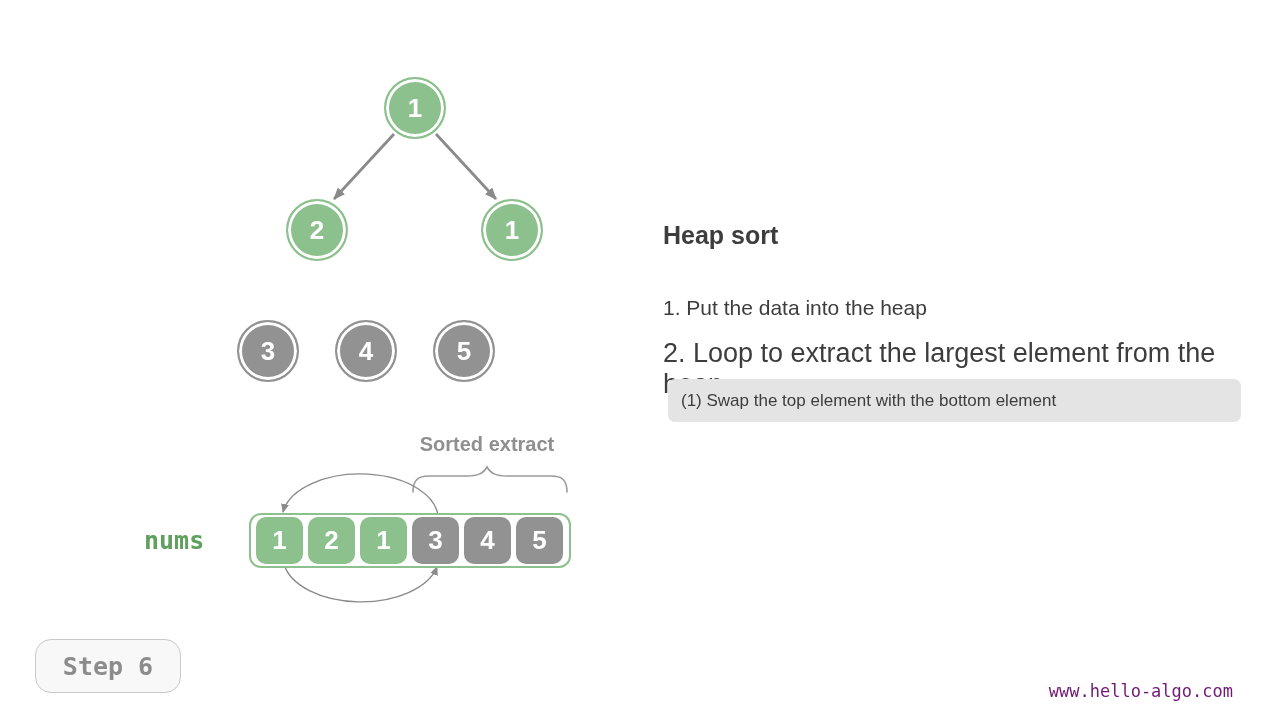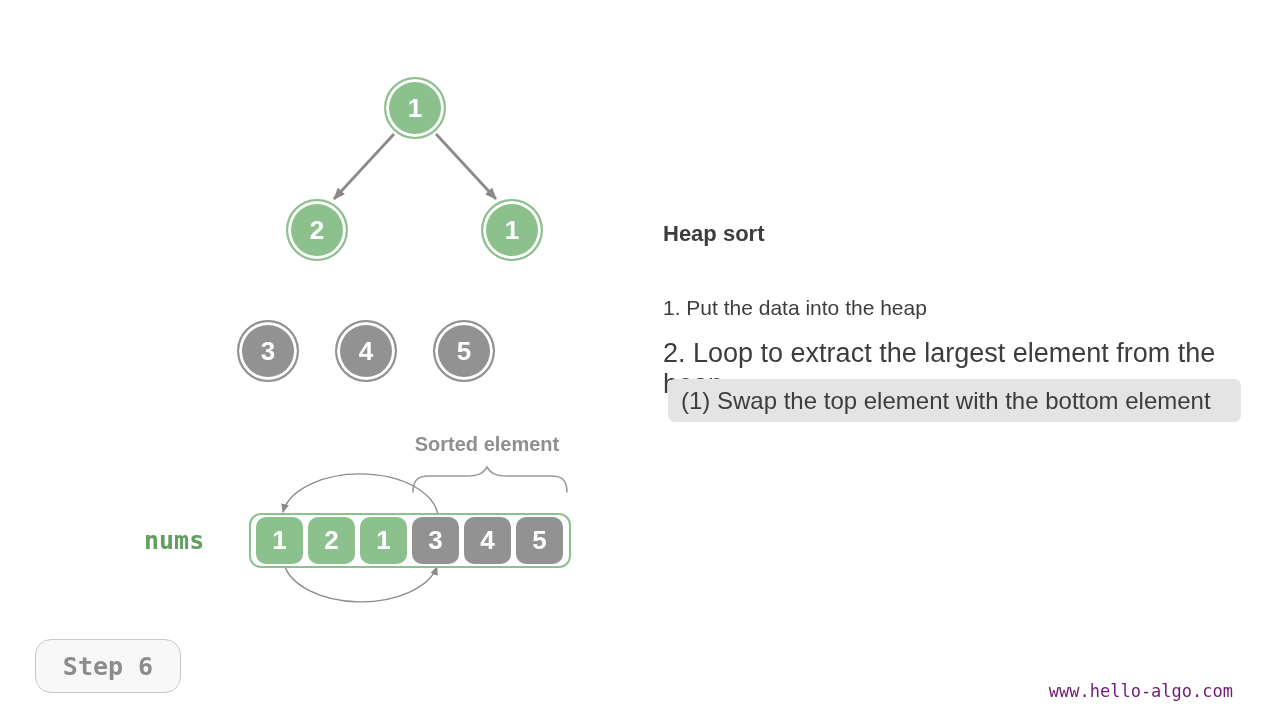--- a/index.html
+++ b/index.html
@@ -46,28 +46,28 @@
   }
   .cell{
     width:47px;height:47px;border-radius:10px;flex:0 0 auto;
     display:flex;align-items:center;justify-content:center;
     color:#ffffff;font-weight:bold;font-size:26px;
   }
   .cell.green{background:#8cc08c;}
   .cell.gray{background:#929292;}
 
   
-  .panel-title{position:absolute;left:663px;top:221px;font-size:22px;font-weight:bold;color:#3d3d3d;}
+  .panel-title{position:absolute;left:663px;top:221px;font-size:25px;font-weight:bold;color:#3d3d3d;}
   .panel-item-1{position:absolute;left:663px;top:296px;font-size:21px;color:#3d3d3d;}
   .panel-item-2{position:absolute;left:663px;top:338px;font-size:27px;color:#3d3d3d;}
   .substep-highlight{
     position:absolute;left:668px;top:379px;width:573px;height:43px;
     box-sizing:border-box;background:#e4e4e4;border-radius:7px;
     display:flex;align-items:center;padding-left:13px;
-    font-size:24px;color:#3d3d3d;
+    font-size:17px;color:#3d3d3d;
   }
 
   
   .step-box{
     position:absolute;left:35px;top:639px;width:146px;height:54px;
     box-sizing:border-box;background:#f8f8f8;border:1.5px solid #c9c9c9;border-radius:16px;
     display:flex;align-items:center;justify-content:center;
     font-family:"DejaVu Sans Mono",monospace;font-weight:bold;font-size:25px;color:#8c8c8c;
   }
 
@@ -102,21 +102,21 @@
     <path d="M 284 564 A 78 45 0 0 0 437 567" fill="none" stroke="#8a8a8a" stroke-width="1.4" marker-end="url(#arrowSmall)"></path>
   </svg>
 
   <div class="node green n-root">1</div>
   <div class="node green n-left">2</div>
   <div class="node green n-right">1</div>
   <div class="node gray n-d3">3</div>
   <div class="node gray n-d4">4</div>
   <div class="node gray n-d5">5</div>
 
-  <div class="sorted-label">Sorted element</div>
+  <div class="sorted-label">Sorted extract</div>
 
   <div class="nums-label">nums</div>
 
   <div class="array-box">
     <div class="cell green">1</div>
     <div class="cell green">2</div>
     <div class="cell green">1</div>
     <div class="cell gray">3</div>
     <div class="cell gray">4</div>
     <div class="cell gray">5</div>

